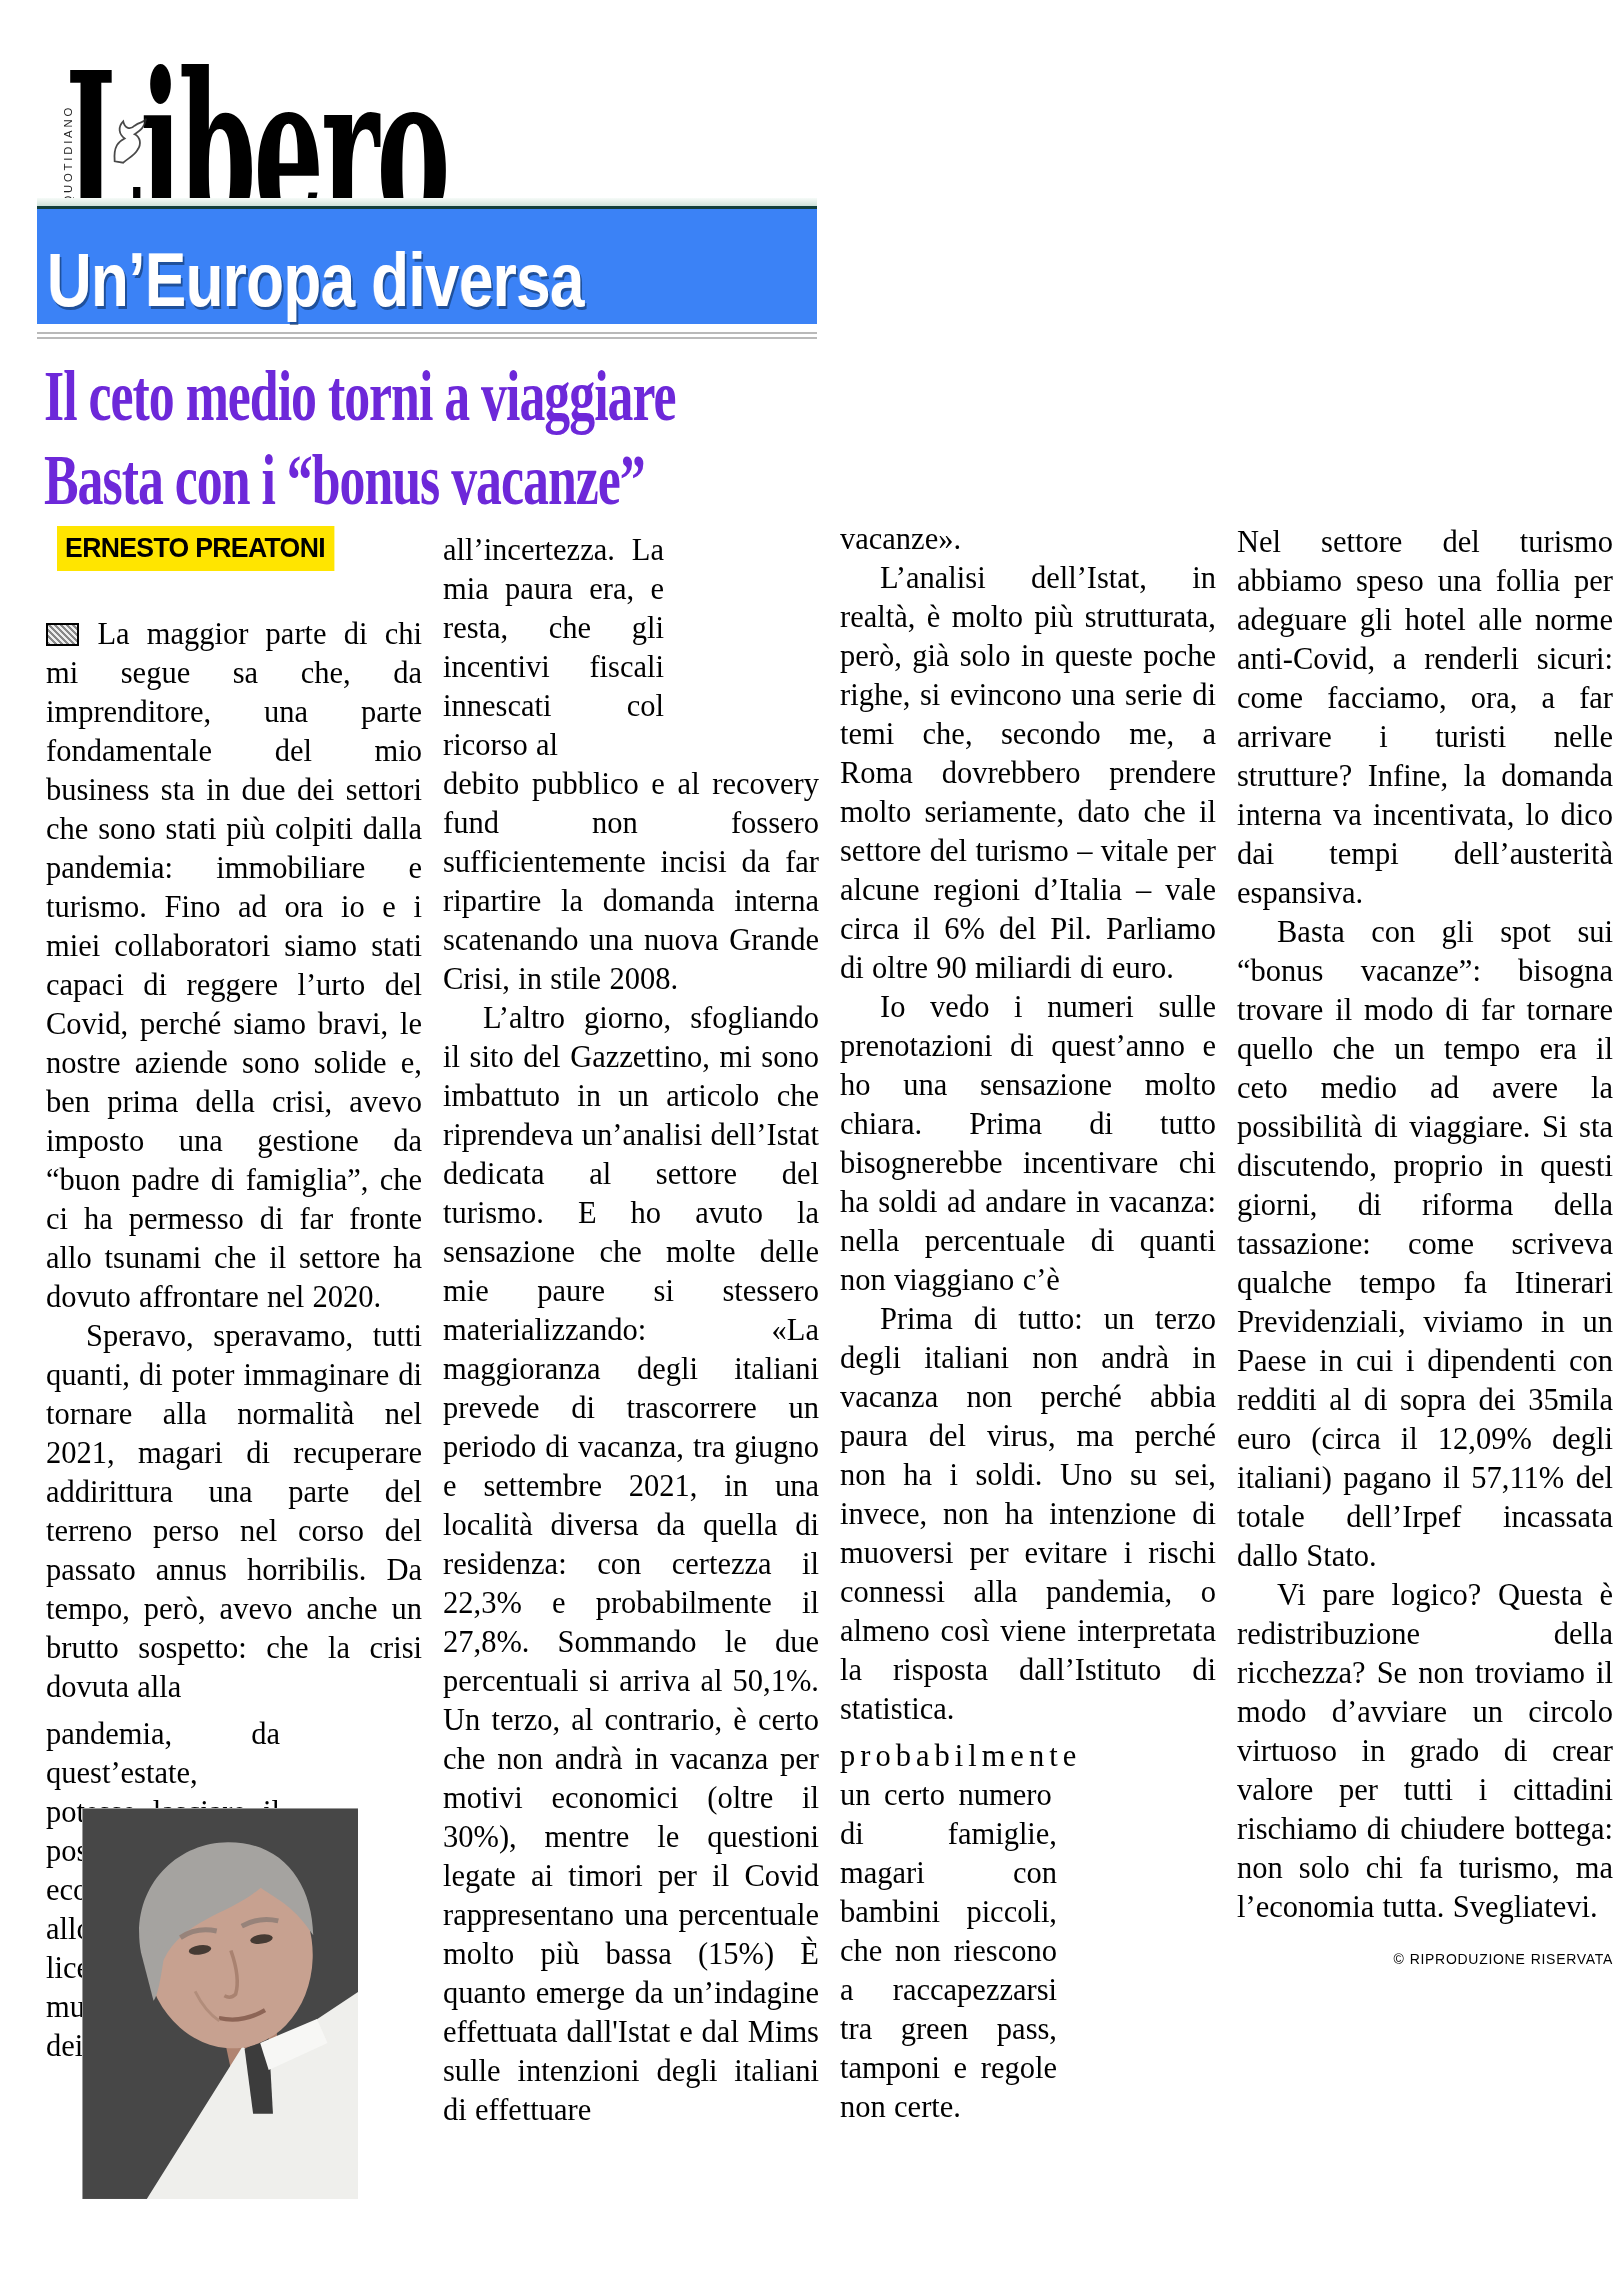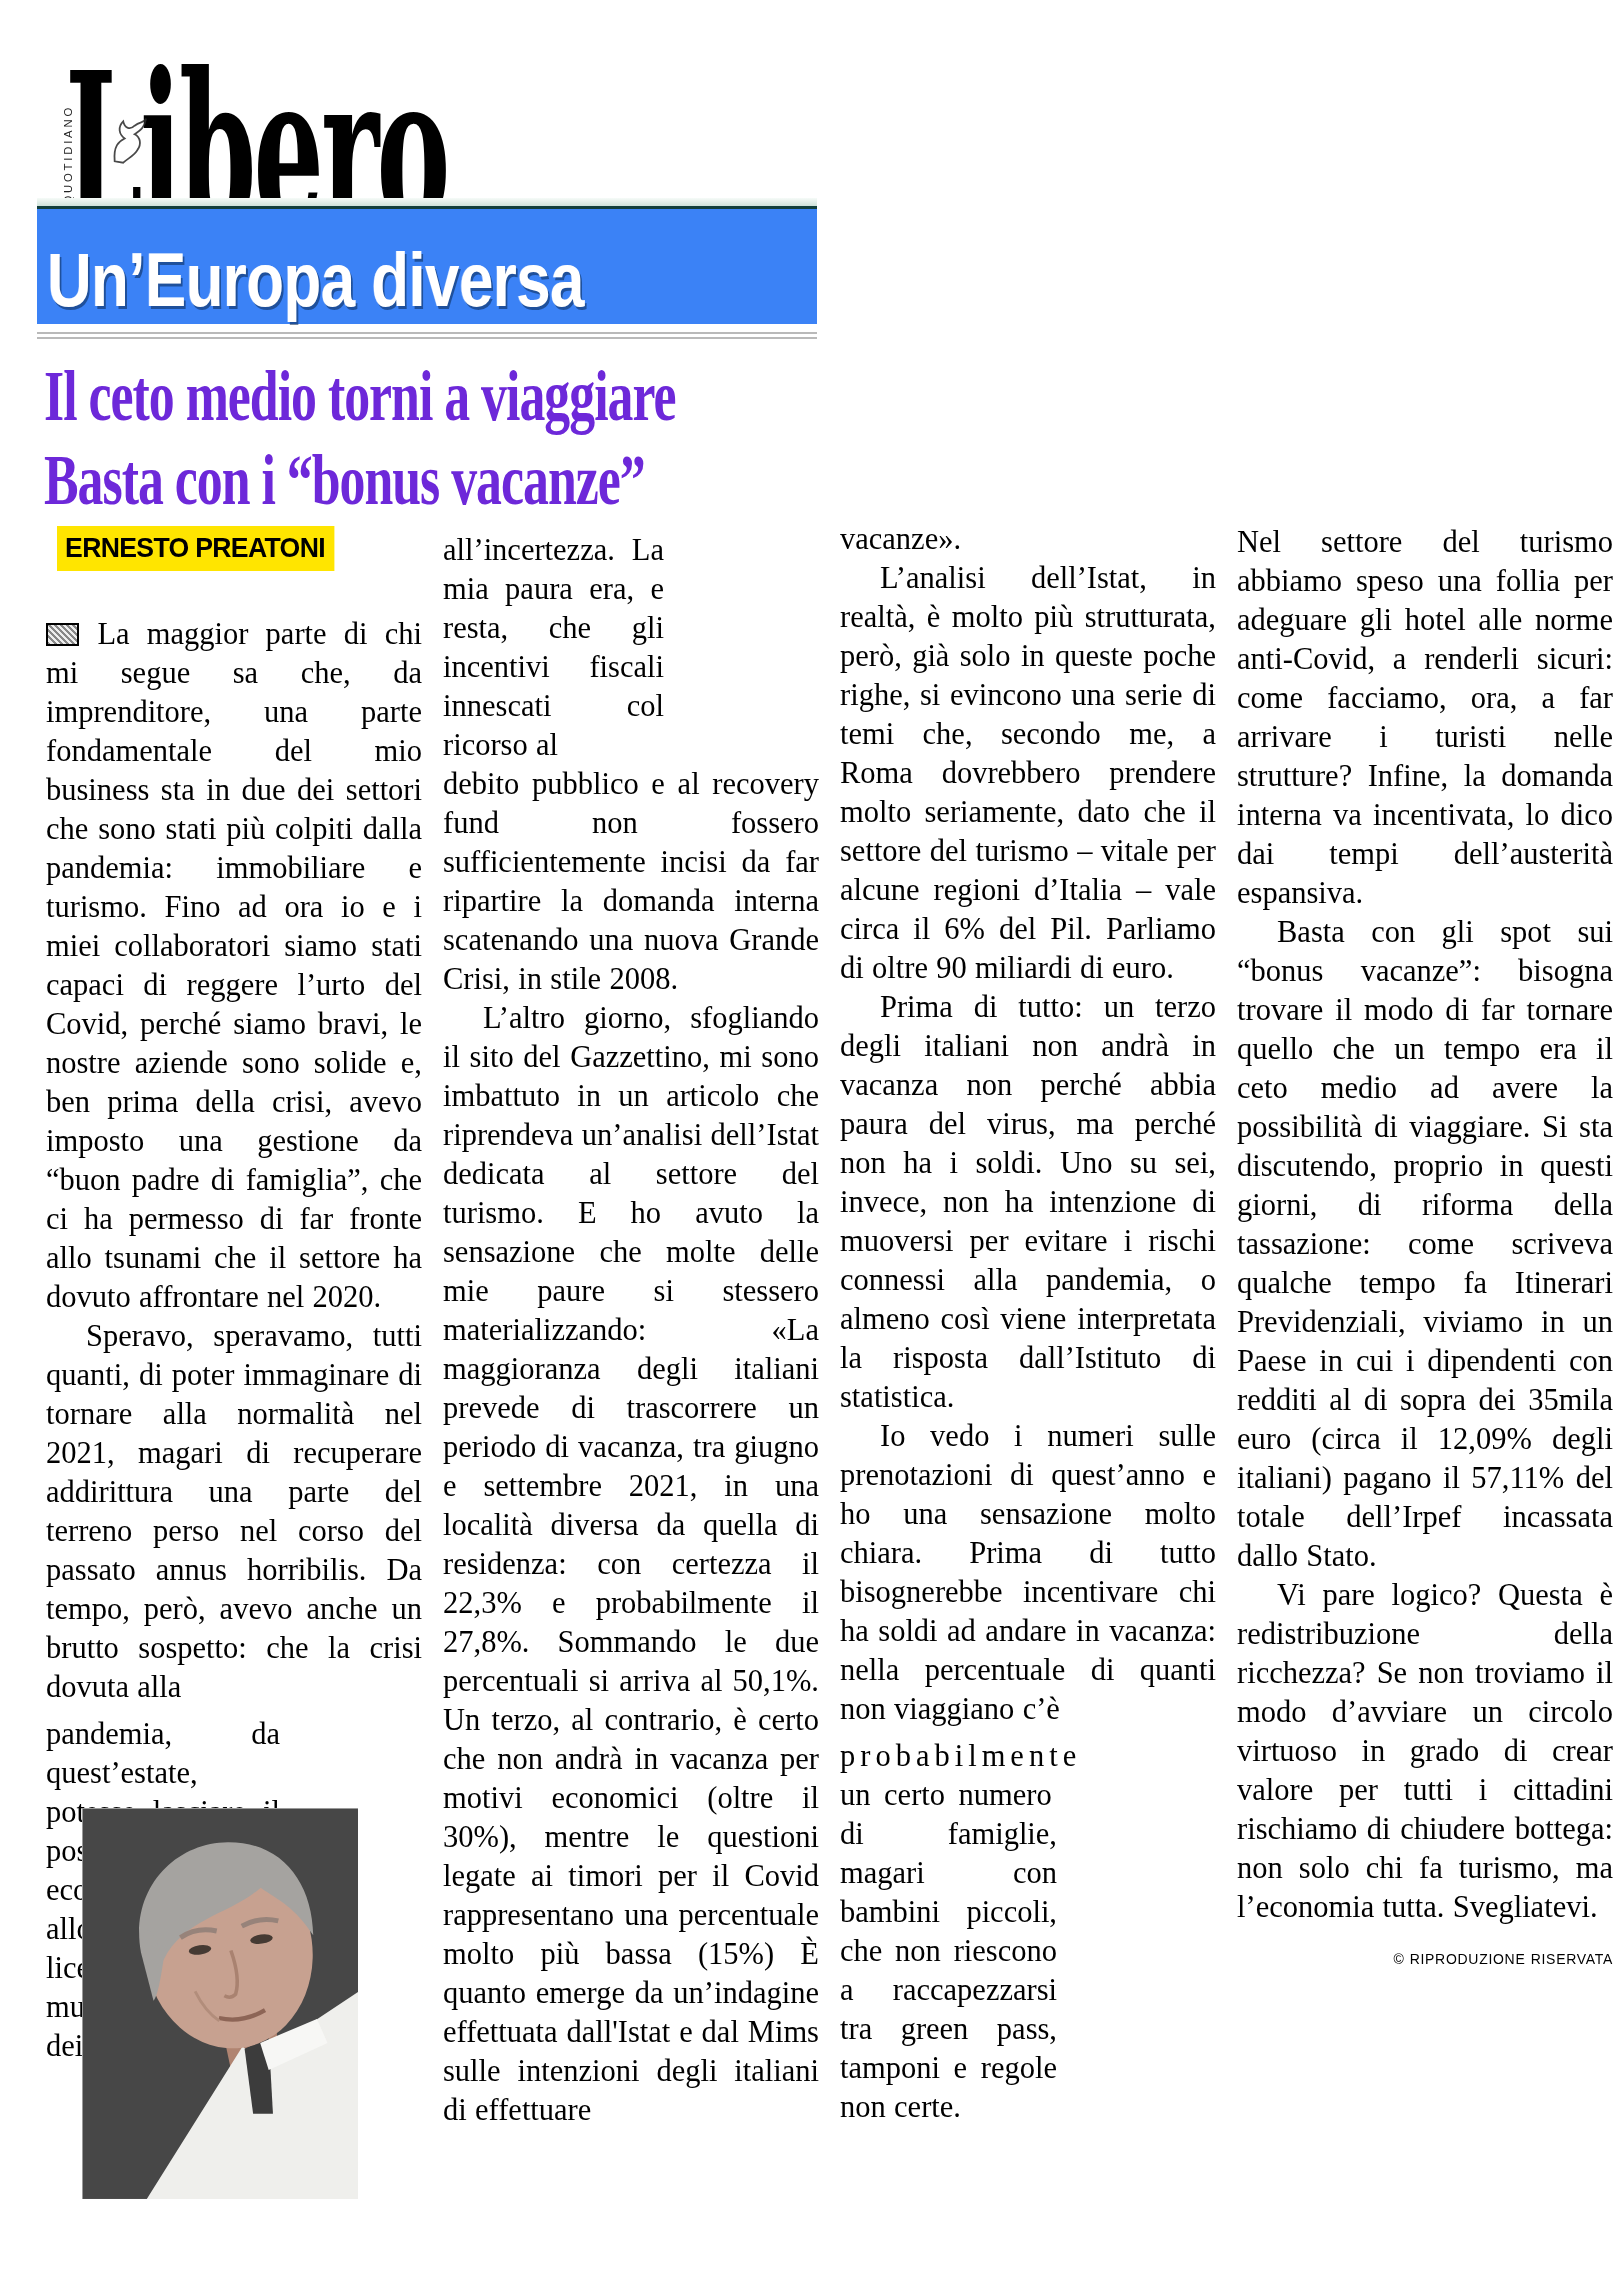--- a/index.html
+++ b/index.html
@@ -108,22 +108,22 @@
       </div>
       <div class="block wide">
         <p><span>debito pubblico e al recovery fund non fossero sufficientemente incisi da far ripartire la domanda interna scatenando una nuova Grande Crisi, in stile 2008.</span></p>
         <p class="indent"><span>L’altro giorno, sfogliando il sito del </span><span class="italic">Gazzettino</span><span>, mi sono imbattuto in un articolo che riprendeva un’analisi dell’Istat dedicata al settore del turismo. E ho avuto la sensazione che molte delle mie paure si stessero materializzando: «La maggioranza degli italiani prevede di trascorrere un periodo di vacanza, tra giugno e settembre 2021, in una località diversa da quella di residenza: con certezza il 22,3% e probabilmente il 27,8%. Sommando le due percentuali si arriva al 50,1%. Un terzo, al contrario, è certo che non andrà in vacanza per motivi economici (oltre il 30%), mentre le questioni legate ai timori per il Covid rappresentano una percentuale molto più bassa (15%) È quanto emerge da un’indagine effettuata dall'Istat e dal Mims sulle intenzioni degli italiani di effettuare</span></p>
       </div>
     </div>
   <div class="col col3" lang="it">
       <div class="block wide">
         <p><span>vacanze».</span></p>
         <p class="indent"><span>L’analisi dell’Istat, in realtà, è molto più strutturata, però, già solo in queste poche righe, si evincono una serie di temi che, secondo me, a Roma dovrebbero prendere molto seriamente, dato che il settore del turismo – vitale per alcune regioni d’Italia – vale circa il 6% del Pil. Parliamo di oltre 90 miliardi di euro.</span></p>
+        <p class="indent"><span>Io vedo i numeri sulle prenotazioni di quest’anno e ho una sensazione molto chiara. Prima di tutto bisognerebbe incentivare chi ha soldi ad andare in vacanza: nella percentuale di quanti non viaggiano c’è</span></p>
         <p class="indent"><span>Prima di tutto: un terzo degli italiani non andrà in vacanza non perché abbia paura del virus, ma perché non ha i soldi. Uno su sei, invece, non ha intenzione di muoversi per evitare i rischi connessi alla pandemia, o almeno così viene interpretata la risposta dall’Istituto di statistica.</span></p>
-        <p class="indent"><span>Io vedo i numeri sulle prenotazioni di quest’anno e ho una sensazione molto chiara. Prima di tutto bisognerebbe incentivare chi ha soldi ad andare in vacanza: nella percentuale di quanti non viaggiano c’è</span></p>
       </div>
       <div class="block narrow">
         <p><span class="spaced">probabilmente</span><span> un certo numero di famiglie, magari con bambini piccoli, che non riescono a raccapezzarsi tra green pass, tamponi e regole non certe.</span></p>
       </div>
     </div>
   <div class="col col4" lang="it">
       <div class="block wide">
         <p><span>Nel settore del turismo abbiamo speso una follia per adeguare gli hotel alle norme anti-Covid, a renderli sicuri: come facciamo, ora, a far arrivare i turisti nelle strutture? Infine, la domanda interna va incentivata, lo dico dai tempi dell’austerità espansiva.</span></p>
         <p class="indent"><span>Basta con gli spot sui “bonus vacanze”: bisogna trovare il modo di far tornare quello che un tempo era il ceto medio ad avere la possibilità di viaggiare. Si sta discutendo, proprio in questi giorni, di riforma della tassazione: come scriveva qualche tempo fa Itinerari Previdenziali, viviamo in un Paese in cui i dipendenti con redditi al di sopra dei 35mila euro (circa il 12,09% degli italiani) pagano il 57,11% del totale dell’Irpef incassata dallo Stato.</span></p>
         <p class="indent"><span>Vi pare logico? Questa è redistribuzione della ricchezza? Se non troviamo il modo d’avviare un circolo virtuoso in grado di crear valore per tutti i cittadini rischiamo di chiudere bottega: non solo chi fa turismo, ma l’economia tutta. Svegliatevi.</span></p>

